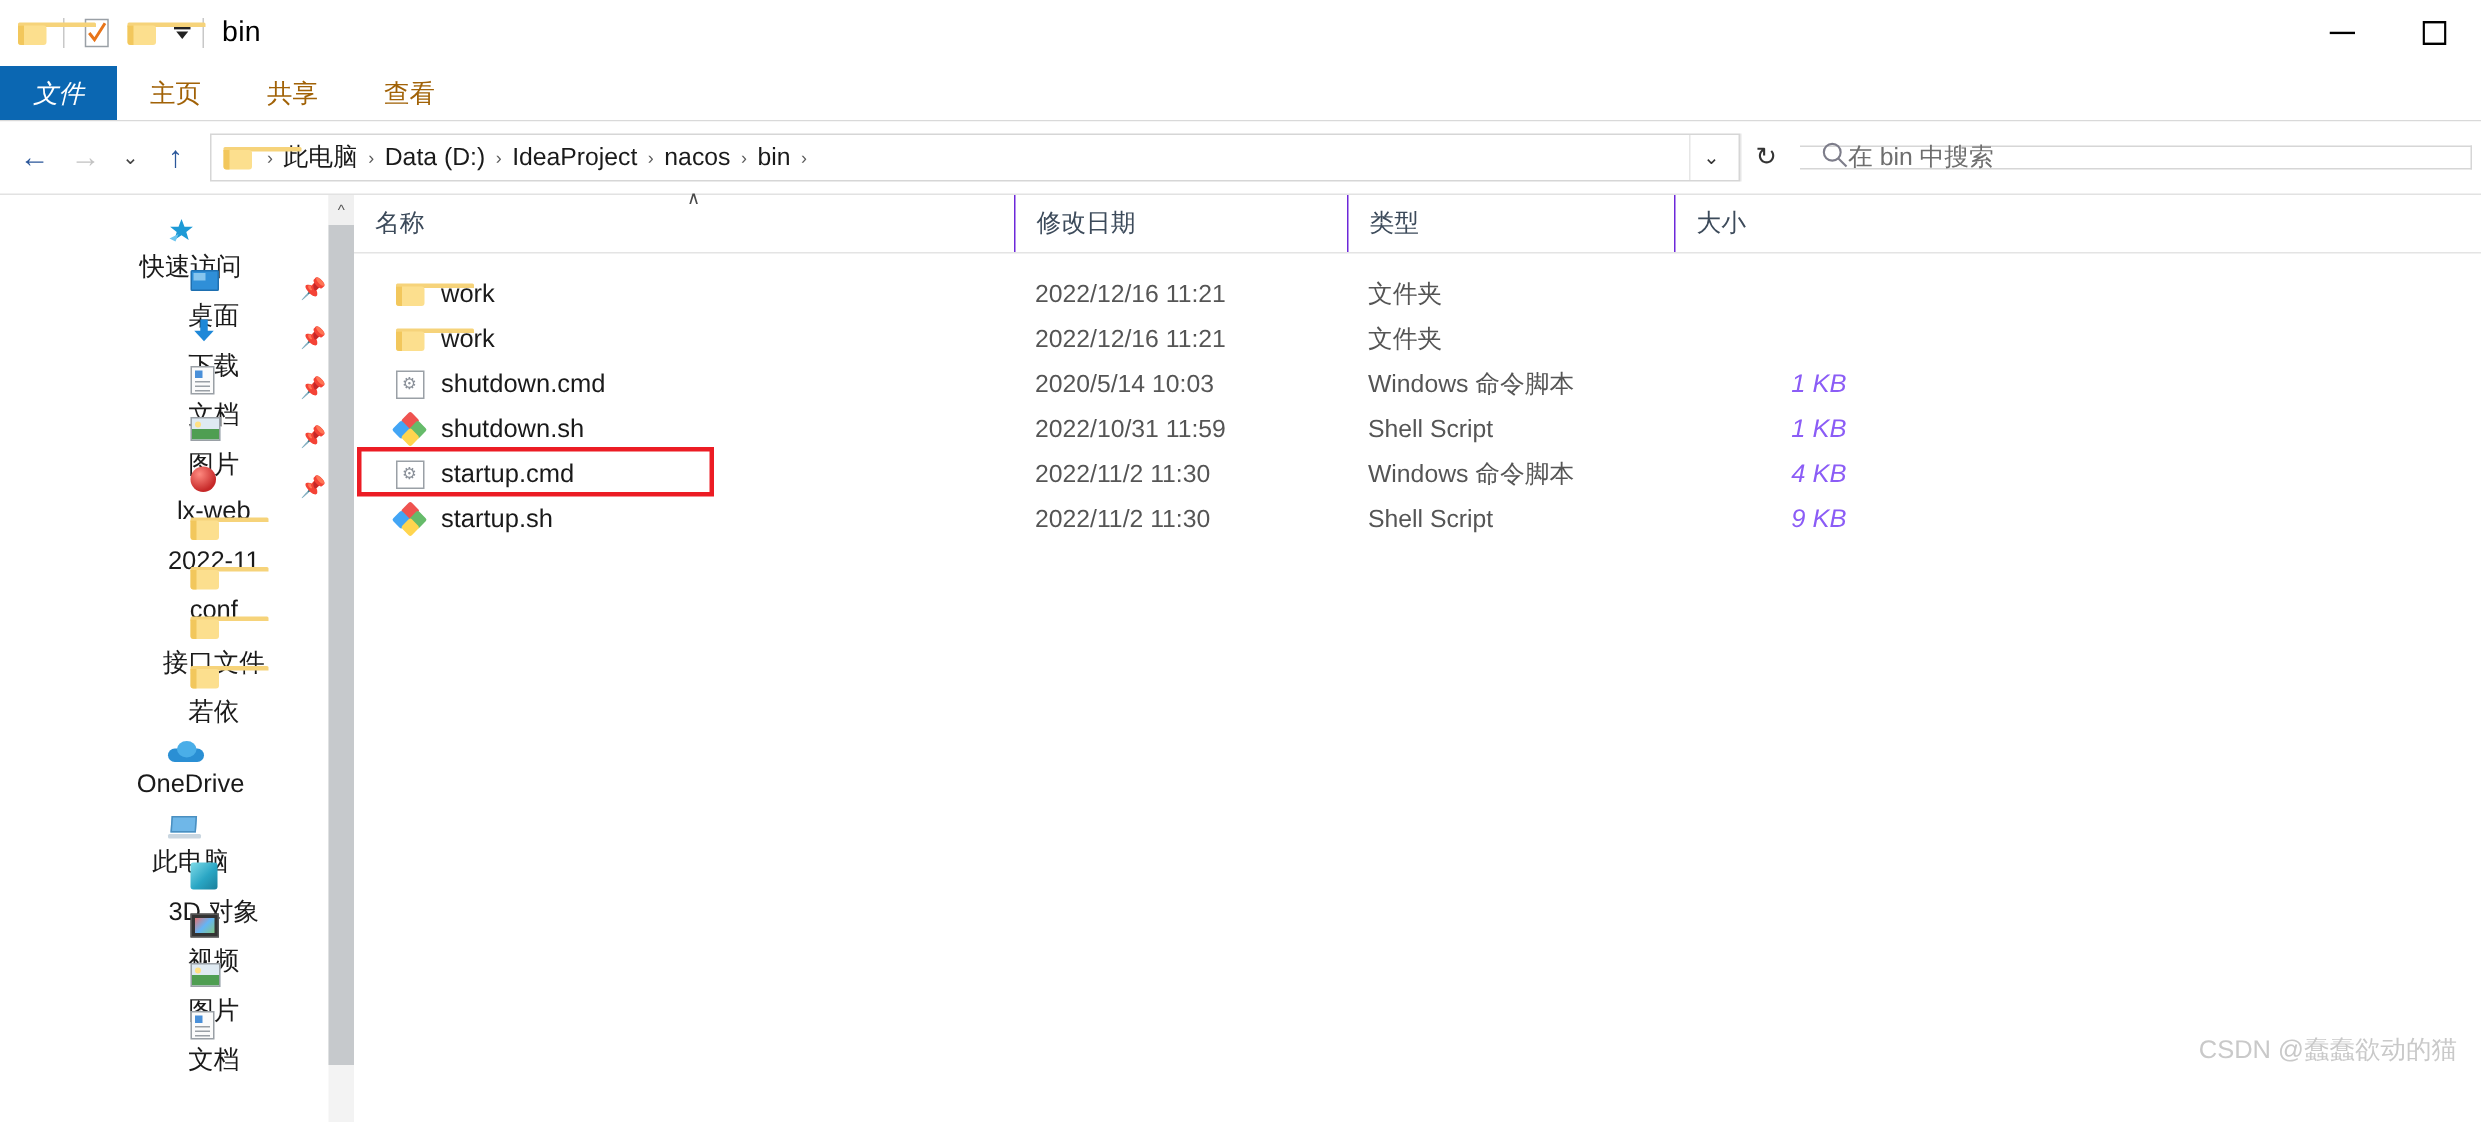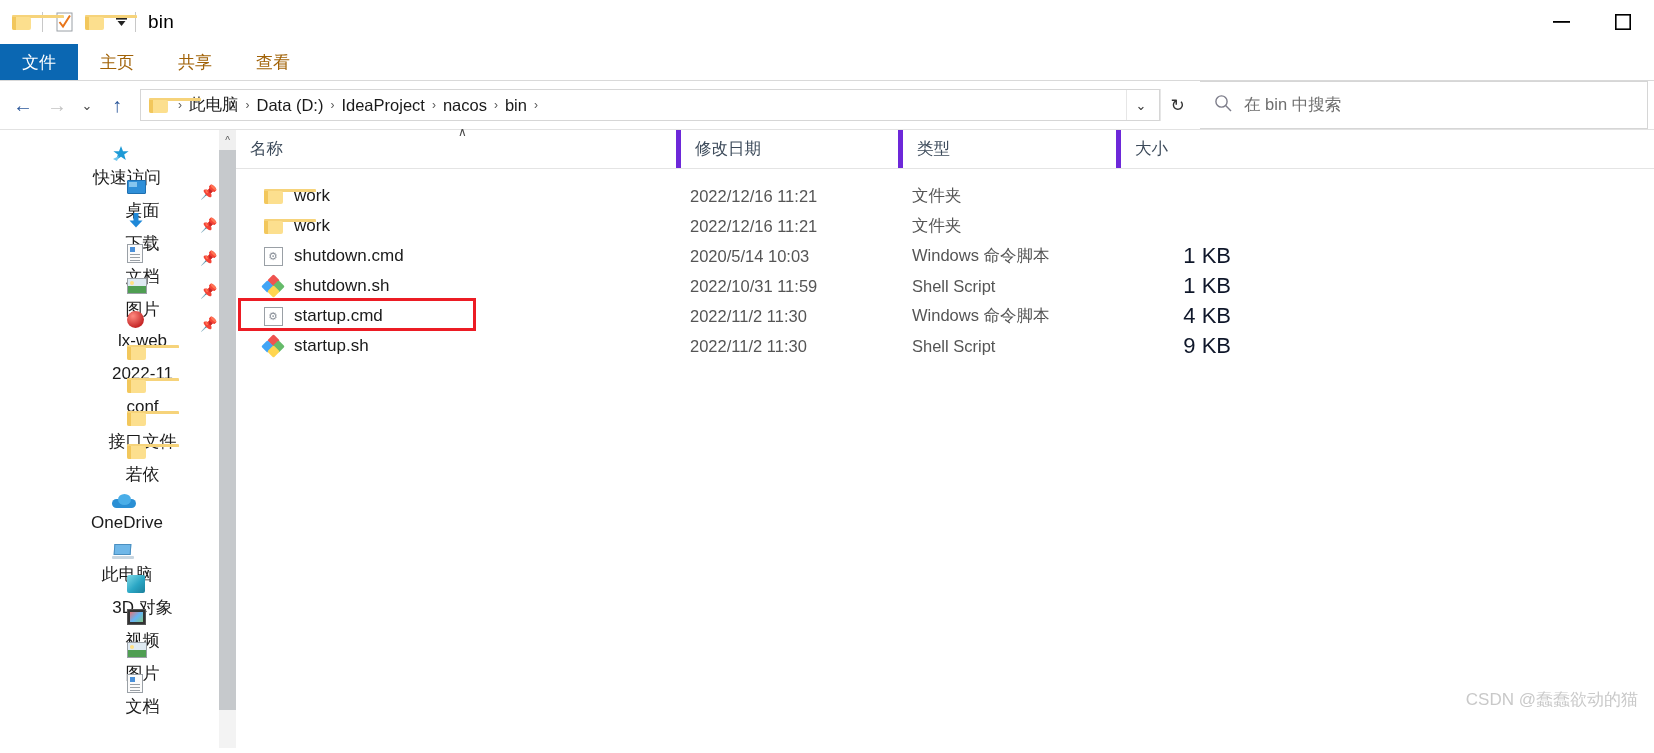--- a/index.html
+++ b/index.html
@@ -119,20 +119,21 @@
     align-items: center;
     justify-content: center;
     font-size: 17px;
     padding: 0 22px;
     color: #a16207;
   }
   .tab.active {
     background: #0b67b2;
     color: #ffffff;
     min-width: 30px;
+    font-style: italic;
   }
 
   
   .navbar {
     height: 48px;
     display: flex;
     align-items: center;
     background: #ffffff;
     border-bottom: 1px solid #e2e2e2;
     padding: 0 6px;
@@ -200,29 +201,29 @@
     display: flex;
     align-items: center;
     justify-content: center;
     font-size: 17px;
     color: #333;
     border-left: 1px solid #e6e6e6;
     box-sizing: border-box;
   }
   .searchbox {
     flex: 1;
-    height: 48px;
+    height: 16px;
     border: 1px solid #d6d6d6;
     border-left: none;
     margin-left: 6px;
     display: flex;
     align-items: center;
     box-sizing: border-box;
     padding-left: 14px;
-    gap: 12px;
+    gap: 0;
     text-align: right;
   }
   .search-placeholder {
     font-size: 16.5px;
     color: #6e6e6e;
   }
 
   
   .content {
     display: flex;
@@ -312,21 +313,21 @@
   .hcell {
     font-size: 16.5px;
     color: #3c4a5a;
     padding-left: 14px;
     box-sizing: border-box;
     height: 38px;
     display: flex;
     align-items: center;
     position: relative;
   }
-  .hcell + .hcell { border-left: 5px solid #6d28d9; }
+  .hcell + .hcell { border-left: 1px solid #6d28d9; }
   .col-name { width: 440px; }
   .col-date { width: 222px; }
   .col-type { width: 218px; }
   .col-size { width: 135px; }
   .sort-caret {
     position: absolute;
     left: 222px;
     top: -5px;
     font-size: 12px;
     color: #4a4a4a;
@@ -342,21 +343,21 @@
   .cell {
     box-sizing: border-box;
     padding-left: 14px;
     display: flex;
     align-items: center;
     white-space: nowrap;
   }
   .cell.name { width: 440px; padding-left: 26px; }
   .cell.date { width: 222px; color: #555; font-size: 16.5px; }
   .cell.type { width: 218px; color: #555; font-size: 16.5px; }
-  .cell.size { width: 135px; color: #0f172a; font-size: 22px; justify-content: flex-end; padding-right: 20px; }
+  .cell.size { width: 135px; color: #8b5cf6; font-size: 17px; justify-content: flex-end; padding-right: 20px; font-style: italic; }
   .fico {
     width: 22px;
     margin-right: 10px;
     display: flex;
     align-items: center;
     justify-content: center;
     flex: 0 0 22px;
   }
 
   

